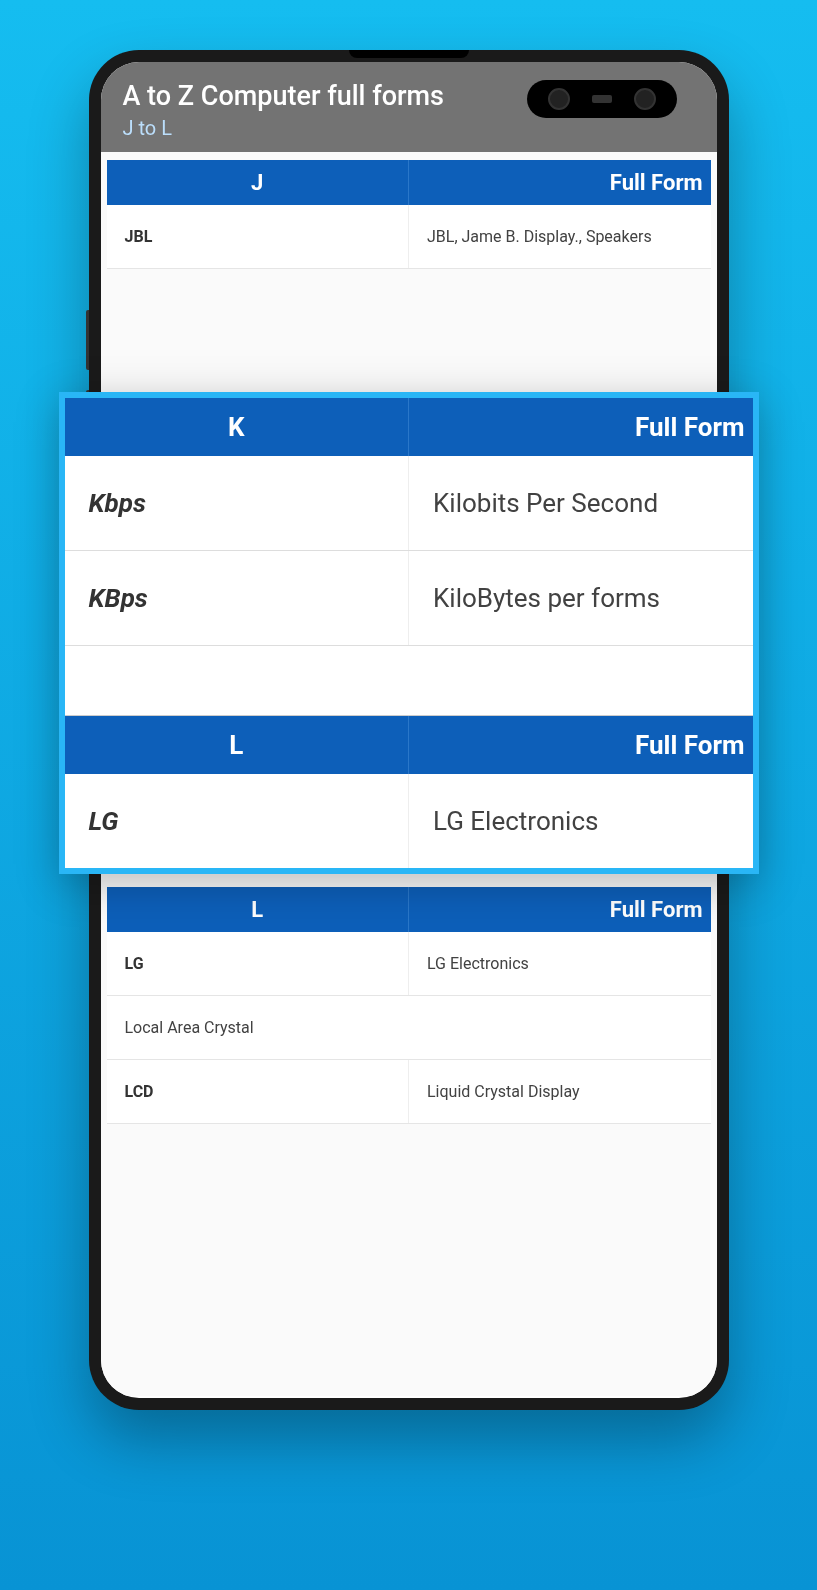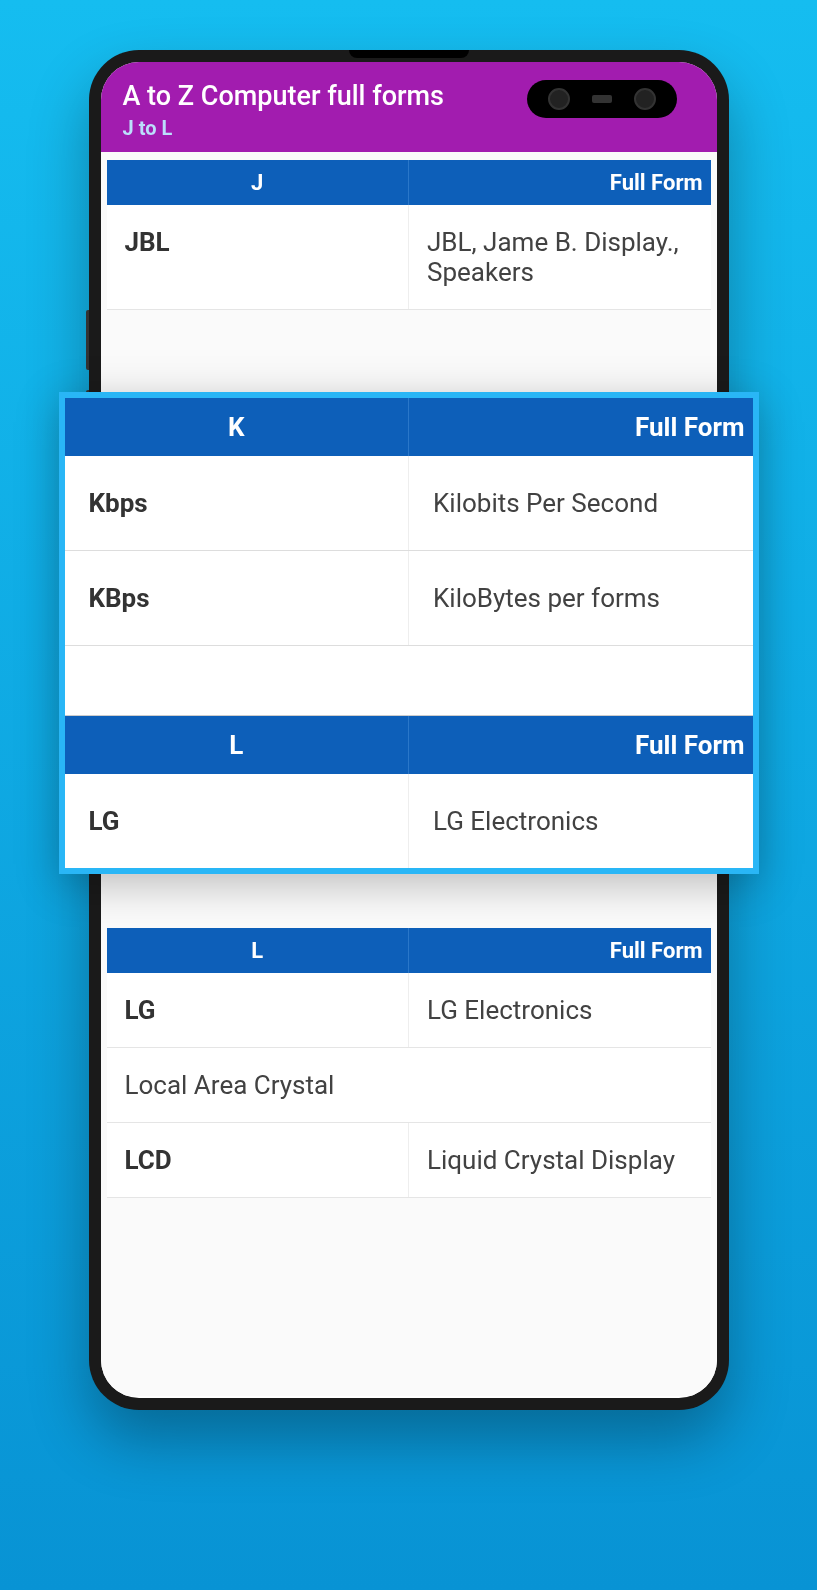--- a/index.html
+++ b/index.html
@@ -60,33 +60,33 @@
       position: absolute;
       top: 0;
       left: 50%;
       transform: translateX(-50%);
       width: 120px;
       height: 8px;
       background: #000;
       border-radius: 0 0 8px 8px;
     }
     .app-header {
-      background: #a21caf;
+      background: #737373;
       color: #fff;
       padding: 18px 22px 12px 22px;
     }
     .app-title {
       font-size: 27px;
       font-weight: 500;
       margin-bottom: 4px;
     }
     .app-subtitle {
       font-size: 20px;
       color: #bbdefb;
-      font-weight: 700;
+      font-weight: 400;
     }
     .content {
       padding: 0;
       background: #fafafa;
       height: calc(100% - 92px);
       overflow: hidden;
     }
     .table-section {
       margin: 8px 6px 0 6px;
     }
@@ -108,21 +108,21 @@
       text-align: right;
     }
     .table-row {
       display: flex;
       background: #fff;
       border-bottom: 1px solid #e5e5e5;
     }
     .td {
       flex: 1;
       padding: 22px 18px;
-      font-size: 26px;
+      font-size: 16px;
       color: #424242;
       border-right: 1px solid #eee;
     }
     .td:last-child {
       border-right: none;
     }
     .td-label {
       font-weight: 700;
       color: #333;
     }
@@ -147,20 +147,21 @@
     }
     .overlay .table-row {
       border-bottom: 1px solid #ddd;
     }
     .overlay .td {
       padding: 32px 24px;
       font-size: 26px;
     }
     .overlay .td-label {
       font-weight: 700;
+      font-style: italic;
     }
     .overlay-divider {
       height: 70px;
       background: #fff;
       border-bottom: 1px solid #ccc;
     }
     .side-button {
       position: absolute;
       left: -3px;
       width: 3px;

